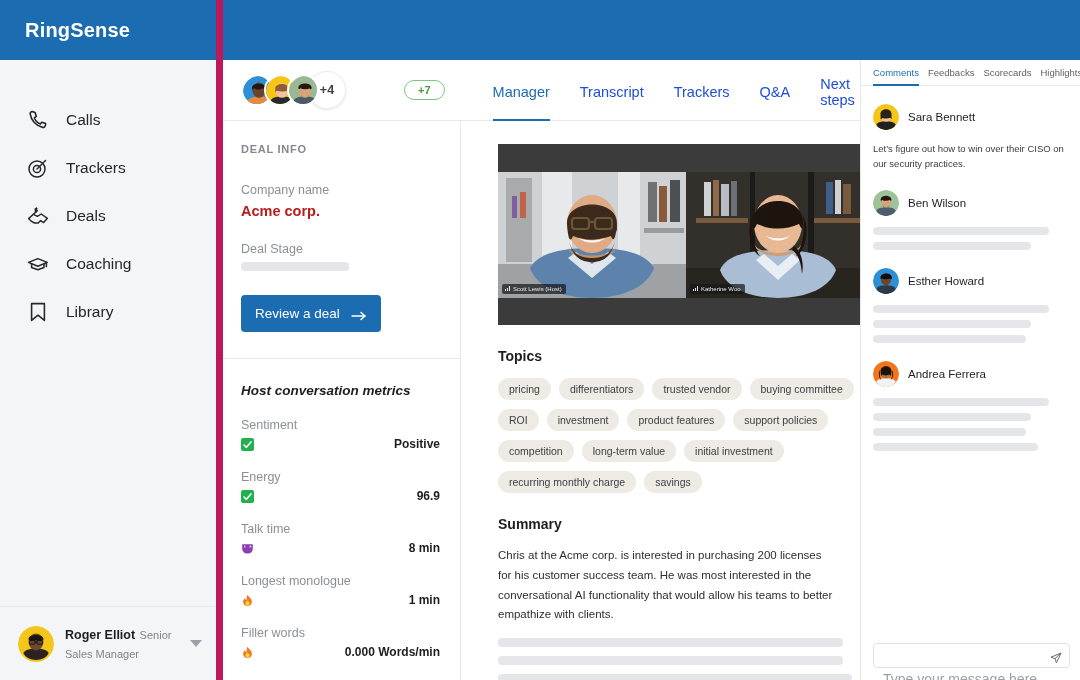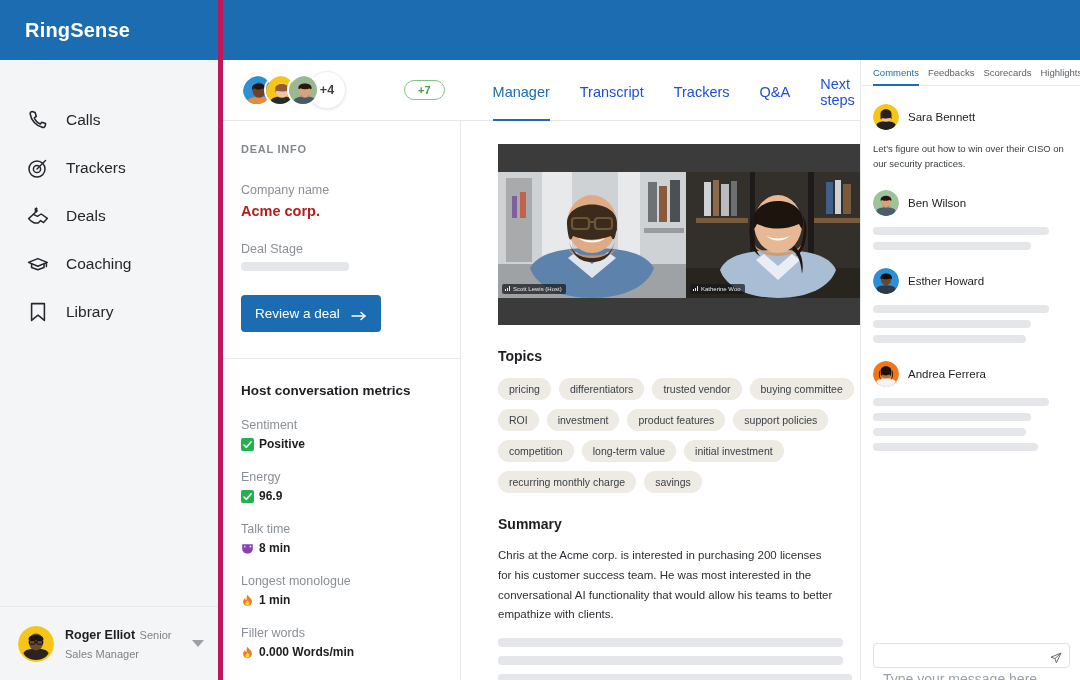--- a/index.html
+++ b/index.html
@@ -11,21 +11,21 @@
   }
   .app {
     position: relative; width: 1080px; height: 680px;
     display: flex; background: #ffffff; overflow: hidden;
   }
 
   
   .sidebar {
     width: 223px; height: 680px; flex: 0 0 223px;
     background: #f4f5f6; display: flex; flex-direction: column;
-    border-right: 5px solid #be185d;
+    border-right: 7px solid #be185d;
   }
   .brand {
     height: 60px; background: #1b6cb0; color: #fff;
     display: flex; align-items: center; padding-left: 25px;
     font-size: 20px; font-weight: bold; letter-spacing: .2px;
   }
   .nav { padding-top: 36px; flex: 1 1 auto; }
   .nav-item {
     display: flex; align-items: center; gap: 16px;
     padding: 0 0 0 26px; height: 48px; cursor: pointer;
@@ -111,25 +111,25 @@
   .skel { background: #e4e6e9; border-radius: 4px; height: 9px; }
   .deal-stage-skel { width: 108px; margin-bottom: 24px; }
   .btn-review {
     background: #1b6cb0; color: #fff; border: none; border-radius: 4px;
     font-size: 13.5px; font-family: inherit; padding: 11px 14px;
     display: inline-flex; align-items: center; gap: 11px; cursor: pointer;
   }
   .arrow-r { width: 16px; height: 10px; display: block; }
   .deal-div { height: 1px; background: #e6e8ea; margin: 26px 0 0 0; }
   .metrics { padding: 24px 20px 0 18px; }
-  .metrics h3 { font-size: 13.5px; color: #1c1e21; margin-bottom: 20px; font-weight: bold; }
+  .metrics h3 { font-size: 13.5px; color: #1c1e21; margin-bottom: 20px; font-weight: bold; font-style: italic; }
   .m-lbl { font-size: 12.5px; color: #8a9096; margin-bottom: 5px; }
   .m-val {
     font-size: 12px; color: #1c1e21; font-weight: bold;
-    display: flex; align-items: center; gap: 5px; margin-bottom: 19px;
+    display: flex; align-items: center; gap: 5px; margin-bottom: 19px; justify-content: space-between;
   }
   .m-ico { width: 13px; height: 13px; flex: 0 0 13px; display: block; }
 
   
   .content { flex: 1 1 auto; min-width: 0; padding: 23px 0 0 37px; overflow: hidden; }
   .video {
     width: 372px; height: 181px; background: #3b3b3b; position: relative;
     display: flex; align-items: center;
   }
   .vtile { height: 126px; position: relative; overflow: hidden; }

